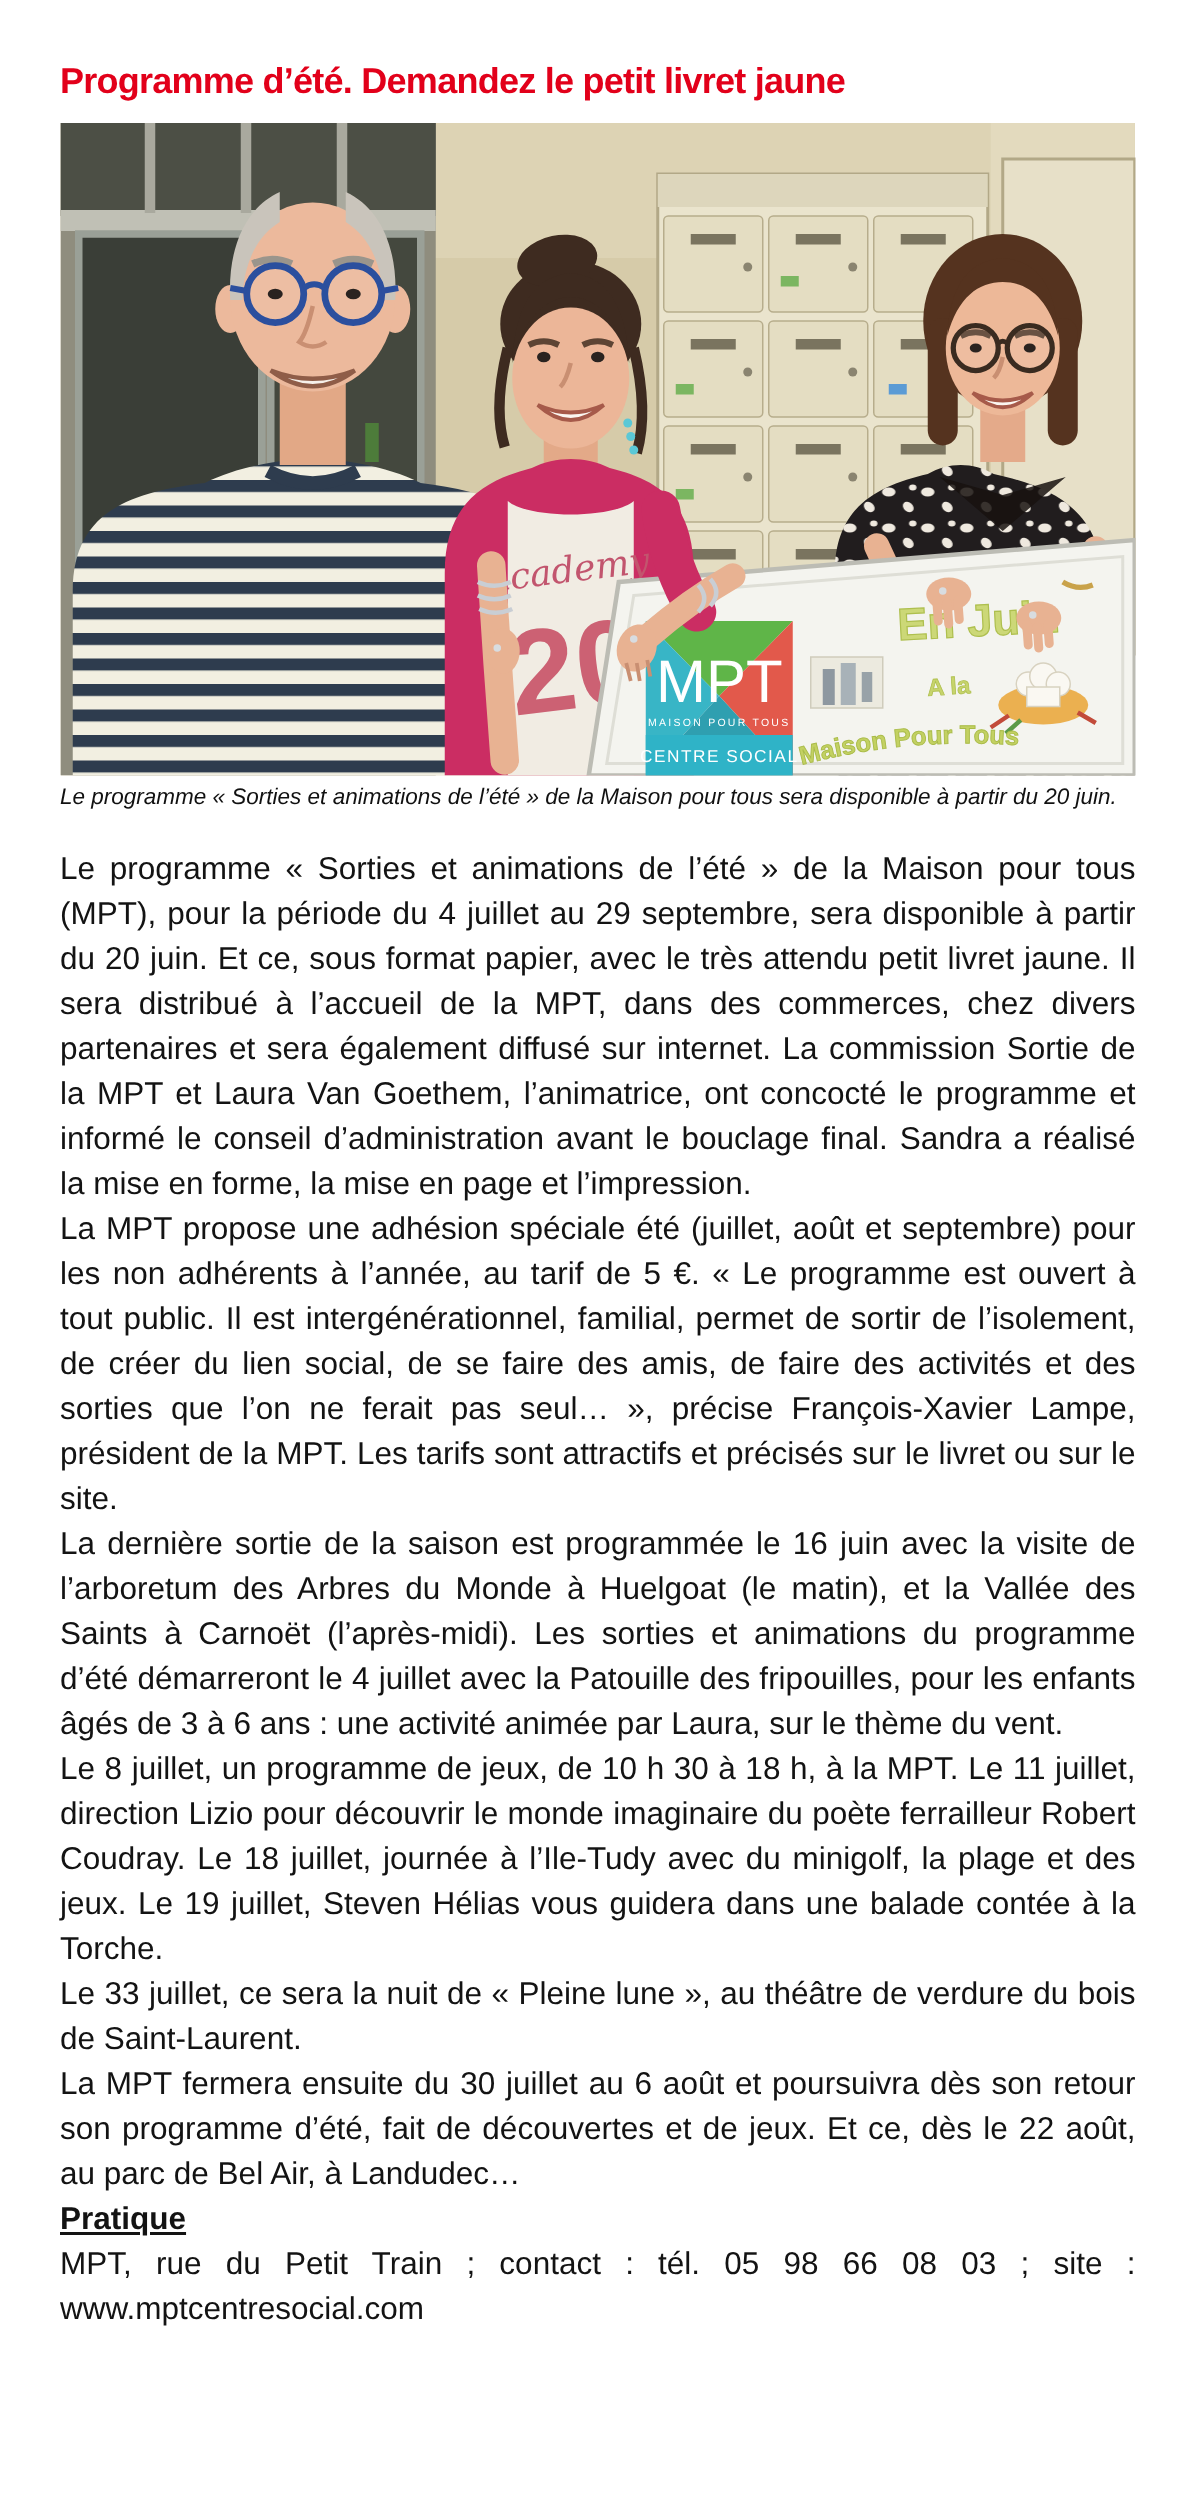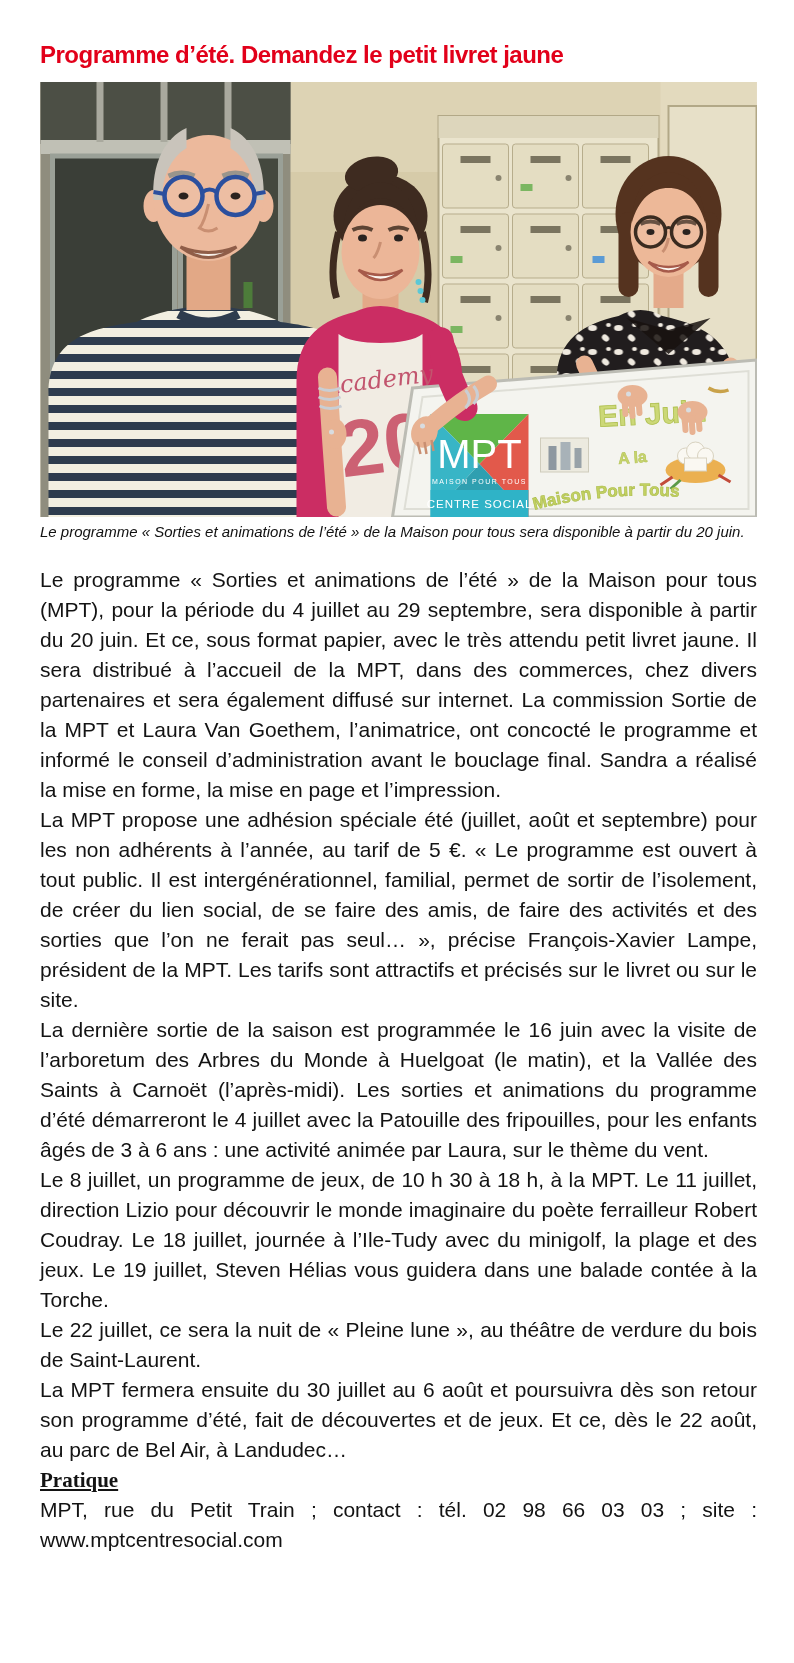--- a/index.html
+++ b/index.html
@@ -23,21 +23,21 @@
     font-style:italic;
     font-size:15px; line-height:20px;
     margin-top:5px; color:#111111;
   }
   .article-body {
     margin-top:23px;
     font-size:21px; line-height:30px;
     text-align:justify;
   }
   .article-body p { margin:0; }
-  .pratique-heading { font-weight:bold; text-decoration:underline;font-family:Liberation Serif, serif; }
+  .pratique-heading { font-weight:bold; text-decoration:underline; }
 </style>
 </head>
 <body>
 
 <div class="page">
 
   <h1 class="headline">Programme d’été. Demandez le petit livret jaune</h1>
 
   <figure>
     <svg class="photo" width="717" height="435" viewBox="0 0 716 435" xmlns="http://www.w3.org/2000/svg">
@@ -286,19 +286,19 @@
       </g>
     </svg>
     <figcaption class="caption">Le programme « Sorties et animations de l’été » de la Maison pour tous sera disponible à partir du 20 juin.</figcaption>
   </figure>
 
   <div class="article-body">
     <p>Le programme « Sorties et animations de l’été » de la Maison pour tous (MPT), pour la période du 4 juillet au 29 septembre, sera disponible à partir du 20 juin. Et ce, sous format papier, avec le très attendu petit livret jaune. Il sera distribué à l’accueil de la MPT, dans des commerces, chez divers partenaires et sera également diffusé sur internet. La commission Sortie de la MPT et Laura Van Goethem, l’animatrice, ont concocté le programme et informé le conseil d’administration avant le bouclage final. Sandra a réalisé la mise en forme, la mise en page et l’impression.</p>
     <p>La MPT propose une adhésion spéciale été (juillet, août et septembre) pour les non adhérents à l’année, au tarif de 5 €. « Le programme est ouvert à tout public. Il est intergénérationnel, familial, permet de sortir de l’isolement, de créer du lien social, de se faire des amis, de faire des activités et des sorties que l’on ne ferait pas seul… », précise François-Xavier Lampe, président de la MPT. Les tarifs sont attractifs et précisés sur le livret ou sur le site.</p>
     <p>La dernière sortie de la saison est programmée le 16 juin avec la visite de l’arboretum des Arbres du Monde à Huelgoat (le matin), et la Vallée des Saints à Carnoët (l’après-midi). Les sorties et animations du programme d’été démarreront le 4 juillet avec la Patouille des fripouilles, pour les enfants âgés de 3 à 6 ans : une activité animée par Laura, sur le thème du vent.</p>
     <p>Le 8 juillet, un programme de jeux, de 10 h 30 à 18 h, à la MPT. Le 11 juillet, direction Lizio pour découvrir le monde imaginaire du poète ferrailleur Robert Coudray. Le 18 juillet, journée à l’Ile-Tudy avec du minigolf, la plage et des jeux. Le 19 juillet, Steven Hélias vous guidera dans une balade contée à la Torche.</p>
-    <p>Le 22 juillet, ce sera la nuit de « Pleine lune », au théâtre de verdure du bois de Saint-Laurent.</p>
+    <p>Le 33 juillet, ce sera la nuit de « Pleine lune », au théâtre de verdure du bois de Saint-Laurent.</p>
     <p>La MPT fermera ensuite du 30 juillet au 6 août et poursuivra dès son retour son programme d’été, fait de découvertes et de jeux. Et ce, dès le 22 août, au parc de Bel Air, à Landudec…</p>
     <p class="pratique-heading">Pratique</p>
-    <p>MPT, rue du Petit Train ; contact : tél. 02 98 66 03 03 ; site : www.mptcentresocial.com</p>
+    <p>MPT, rue du Petit Train ; contact : tél. 05 98 66 08 03 ; site : www.mptcentresocial.com</p>
   </div>
 
 </div>
 
 </body></html>

